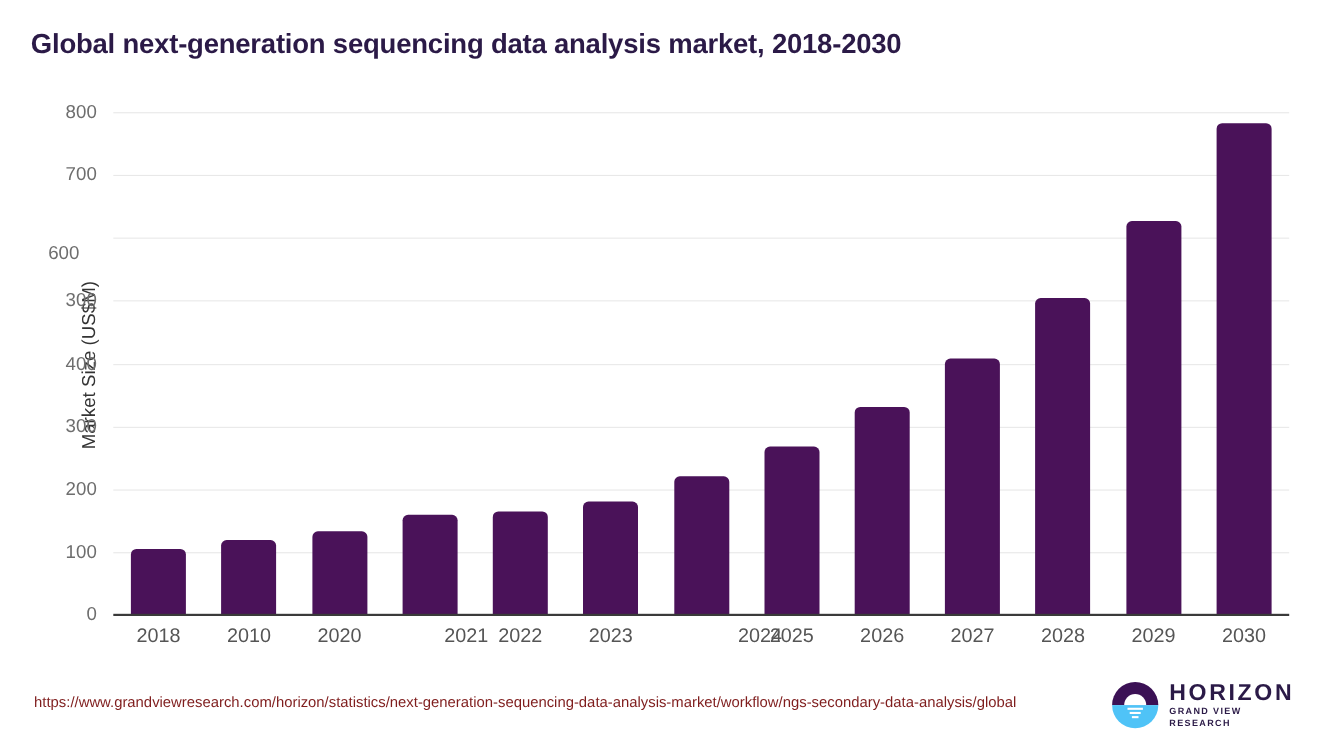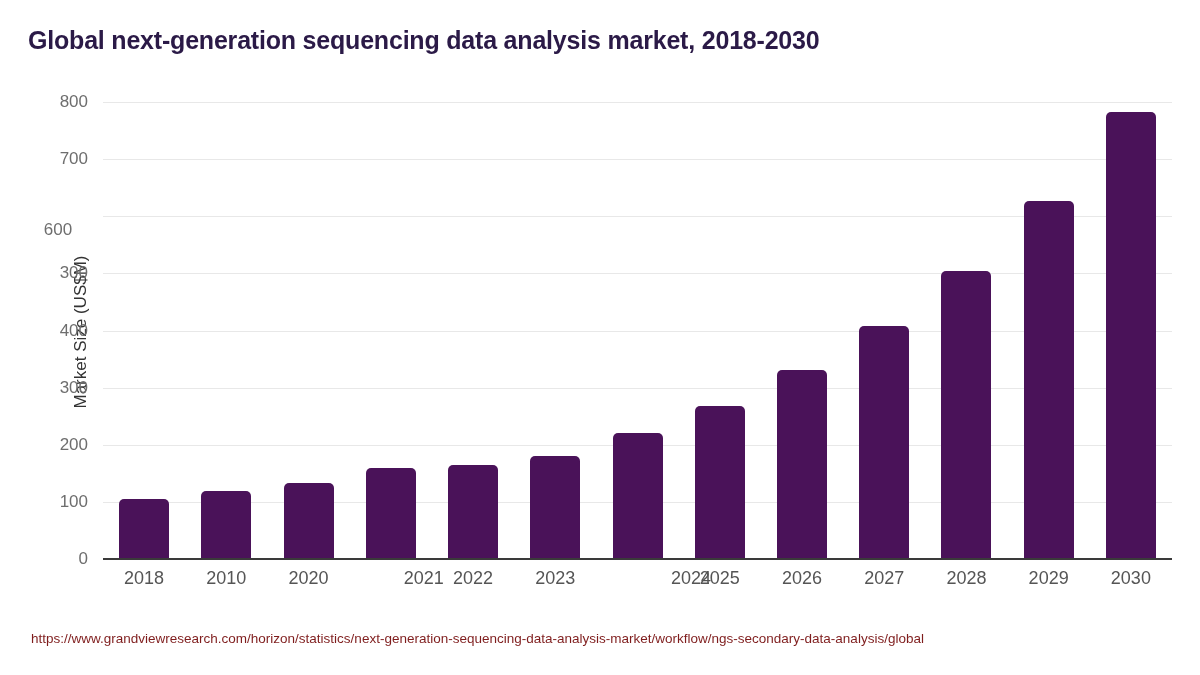--- a/index.html
+++ b/index.html
@@ -222,14 +222,37 @@
       <div class="x-tick-label" style="left: 719.731px;">2025</div>
       <div class="x-tick-label" style="left: 801.962px;">2026</div>
       <div class="x-tick-label" style="left: 884.192px;">2027</div>
       <div class="x-tick-label" style="left: 966.423px;">2028</div>
       <div class="x-tick-label" style="left: 1048.65px;">2029</div>
       <div class="x-tick-label" style="left: 1130.88px;">2030</div>
     </div>
 
   <div class="footer-url">https://www.grandviewresearch.com/horizon/statistics/next-generation-sequencing-data-analysis-market/workflow/ngs-secondary-data-analysis/global</div>
 
+  <div class="logo">
+    <div class="logo-mark">
+      <svg viewBox="0 0 44 44" width="44" height="44" aria-hidden="true">
+        <defs>
+          <clipPath id="circClip">
+              <circle cx="22" cy="22" r="21"></circle>
+            </clipPath>
+        </defs>
+        <g clip-path="url(#circClip)">
+          <rect x="0" y="0" width="44" height="22" fill="#3B1155"></rect>
+          <rect x="0" y="22" width="44" height="22" fill="#4FC3F7"></rect>
+          <path d="M12 22 A10 10 0 0 1 32 22 Z" fill="#FFFFFF"></path>
+          <rect x="15" y="24.4" width="14" height="1.9" fill="#FFFFFF"></rect>
+          <rect x="17" y="28.2" width="10" height="1.9" fill="#FFFFFF"></rect>
+          <rect x="19" y="32.0" width="6" height="1.9" fill="#FFFFFF"></rect>
+        </g>
+      </svg>
+    </div>
+    <div class="logo-text">
+      <div class="logo-word">HORIZON</div>
+      <div class="logo-sub">GRAND VIEW RESEARCH</div>
+    </div>
+  </div>
 
 </div>
 
 </body></html>

